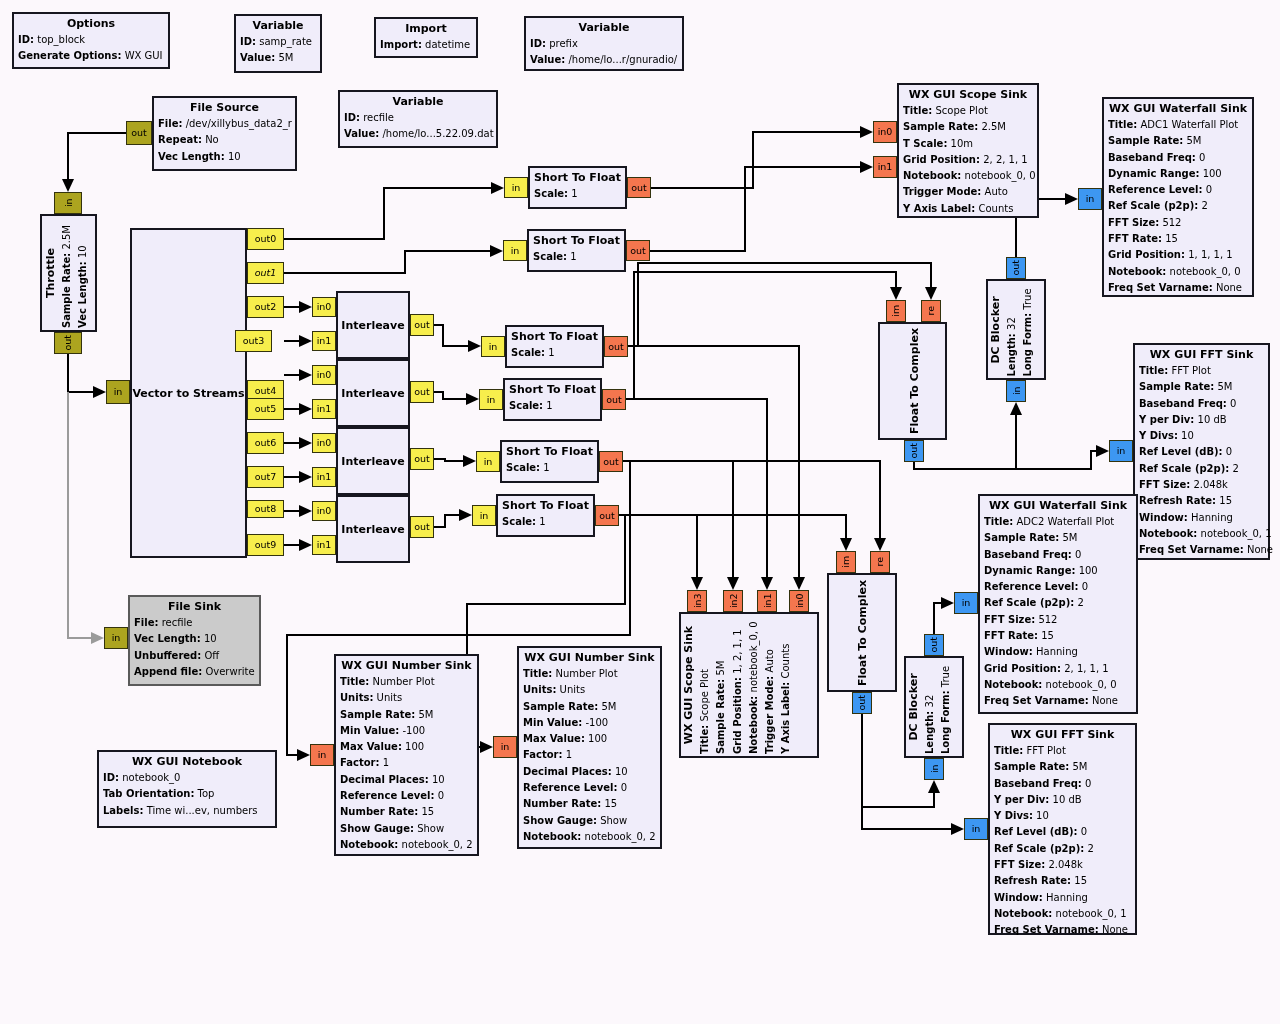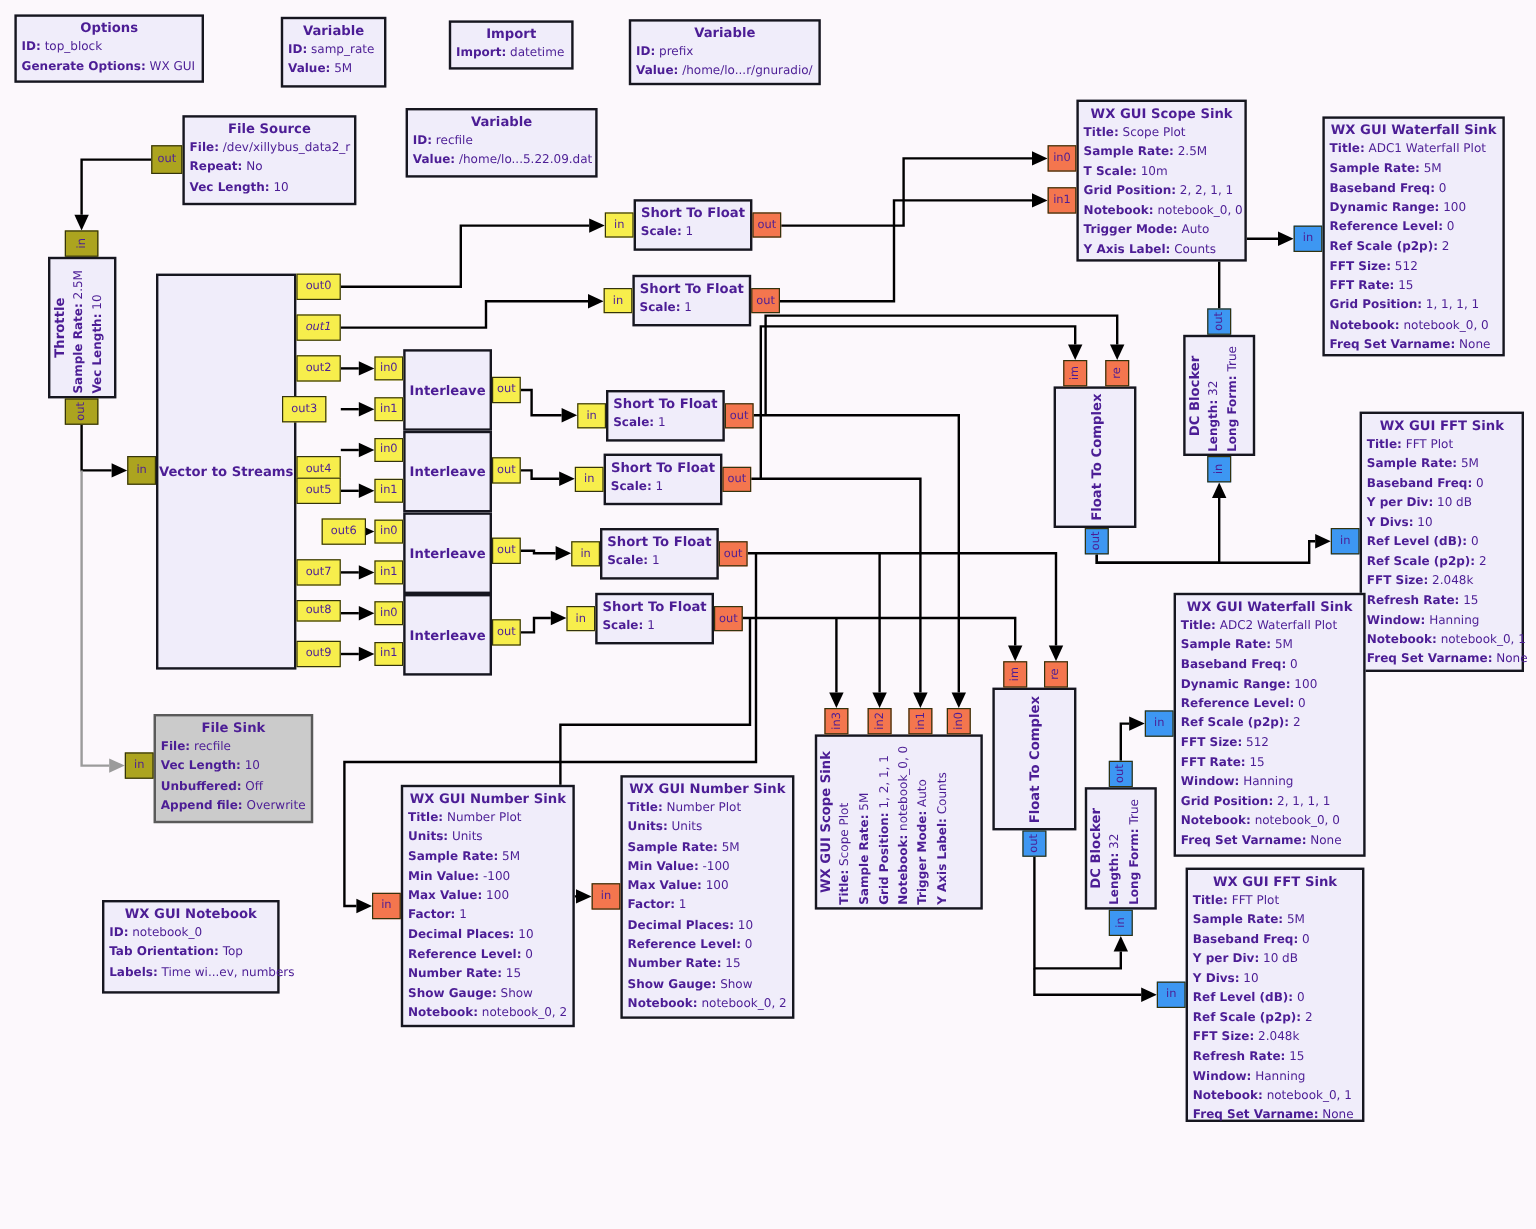--- a/index.html
+++ b/index.html
@@ -1,17 +1,17 @@
 <!DOCTYPE html>
 <html><head>
 <meta charset="utf-8">
 <style>
   html,body{margin:0;padding:0}
   #stage{position:relative;width:1280px;height:1024px;background:#fcf8fc;
-         font-family:"DejaVu Sans","Liberation Sans",sans-serif;color:#4c1d95;overflow:hidden}
+         font-family:"DejaVu Sans","Liberation Sans",sans-serif;color:#000000;overflow:hidden}
   #wires-svg{position:absolute;left:0;top:0;z-index:1}
   .block{position:absolute;background:#f0edfa;border:2px solid #16161f;box-sizing:border-box;z-index:2}
   .block.disabled{background:#cbcbcb;border-color:#5a5a5a}
   .btitle{font-size:11px;font-weight:bold;text-align:center;line-height:17px;padding-top:1px;white-space:nowrap}
   .param{font-size:10px;line-height:16.3px;padding:0 4px;white-space:nowrap}
   .pk{font-weight:bold}
   .centered{display:flex;flex-direction:column;justify-content:center;align-items:center}
   .vwrap{position:absolute;left:50%;top:50%;transform:translate(-50%,-50%) rotate(-90deg)}
   .port{position:absolute;display:flex;align-items:center;justify-content:center;
         border:1px solid #33330e;box-sizing:border-box;font-size:9.5px;z-index:3;line-height:1}
@@ -157,21 +157,21 @@
     </div>
     <div class="port" style="left: 235px; top: 330px; width: 37px; height: 22px; background: rgb(247, 238, 76);">
       <span class="plabel">out3</span>
     </div>
     <div class="port" style="left: 247px; top: 364px; width: 37px; height: 22px; background: rgb(247, 238, 76); margin-top: 16px;">
       <span class="plabel">out4</span>
     </div>
     <div class="port" style="left: 247px; top: 398px; width: 37px; height: 22px; background: rgb(247, 238, 76);">
       <span class="plabel">out5</span>
     </div>
-    <div class="port" style="left: 247px; top: 432px; width: 37px; height: 22px; background: rgb(247, 238, 76); margin-left: 21px;">
+    <div class="port" style="left: 247px; top: 432px; width: 37px; height: 22px; background: rgb(247, 238, 76);">
       <span class="plabel">out6</span>
     </div>
     <div class="port" style="left: 247px; top: 466px; width: 37px; height: 22px; background: rgb(247, 238, 76);">
       <span class="plabel">out7</span>
     </div>
     <div class="port" style="left: 247px; top: 500px; width: 37px; height: 18px; background: rgb(247, 238, 76);">
       <span class="plabel">out8</span>
     </div>
     <div class="port" style="left: 247px; top: 534px; width: 37px; height: 22px; background: rgb(247, 238, 76);">
       <span class="plabel">out9</span>
@@ -475,21 +475,21 @@
       <div class="param"><span class="pk">Factor:</span> <span class="pv">1</span></div>
       <div class="param"><span class="pk">Decimal Places:</span> <span class="pv">10</span></div>
       <div class="param"><span class="pk">Reference Level:</span> <span class="pv">0</span></div>
       <div class="param"><span class="pk">Number Rate:</span> <span class="pv">15</span></div>
       <div class="param"><span class="pk">Show Gauge:</span> <span class="pv">Show</span></div>
       <div class="param"><span class="pk">Notebook:</span> <span class="pv">notebook_0, 2</span></div>
     </div>
     <div class="port" style="left: 493px; top: 736px; width: 24px; height: 22px; background: rgb(244, 118, 78);">
       <span class="plabel">in</span>
     </div>
-    <div class="block" style="left: 85px; top: 750px; width: 148px; height: 78px;">
+    <div class="block" style="left: 97px; top: 750px; width: 180px; height: 78px;">
       <div class="btitle">WX GUI Notebook</div>
       <div class="param"><span class="pk">ID:</span> <span class="pv">notebook_0</span></div>
       <div class="param"><span class="pk">Tab Orientation:</span> <span class="pv">Top</span></div>
       <div class="param"><span class="pk">Labels:</span> <span class="pv">Time wi...ev, numbers</span></div>
     </div>
     <div class="block disabled" style="left: 128px; top: 595px; width: 133px; height: 91px;">
       <div class="btitle">File Sink</div>
       <div class="param"><span class="pk">File:</span> <span class="pv">recfile</span></div>
       <div class="param"><span class="pk">Vec Length:</span> <span class="pv">10</span></div>
       <div class="param"><span class="pk">Unbuffered:</span> <span class="pv">Off</span></div>

